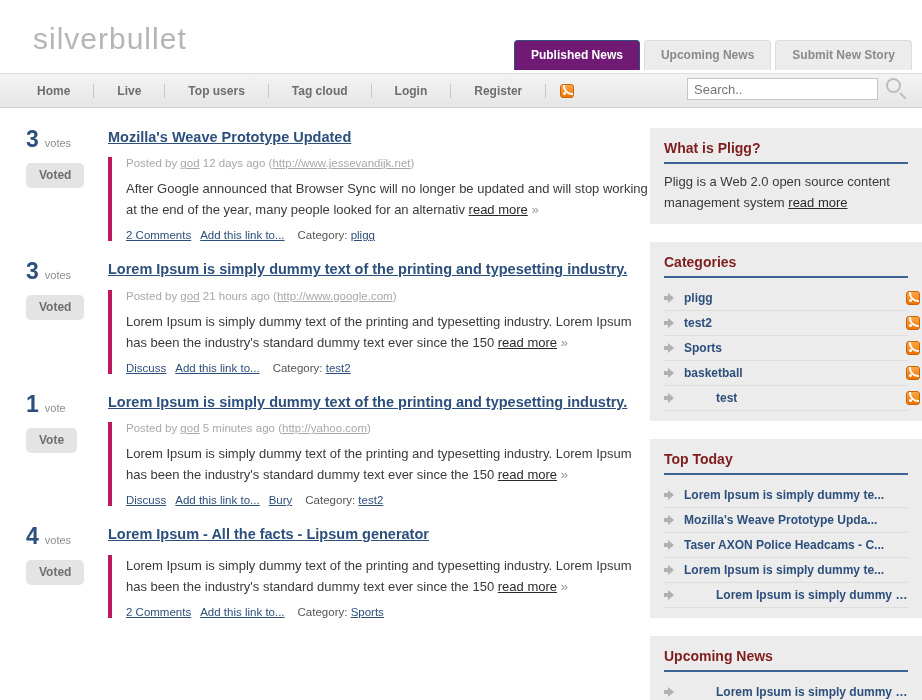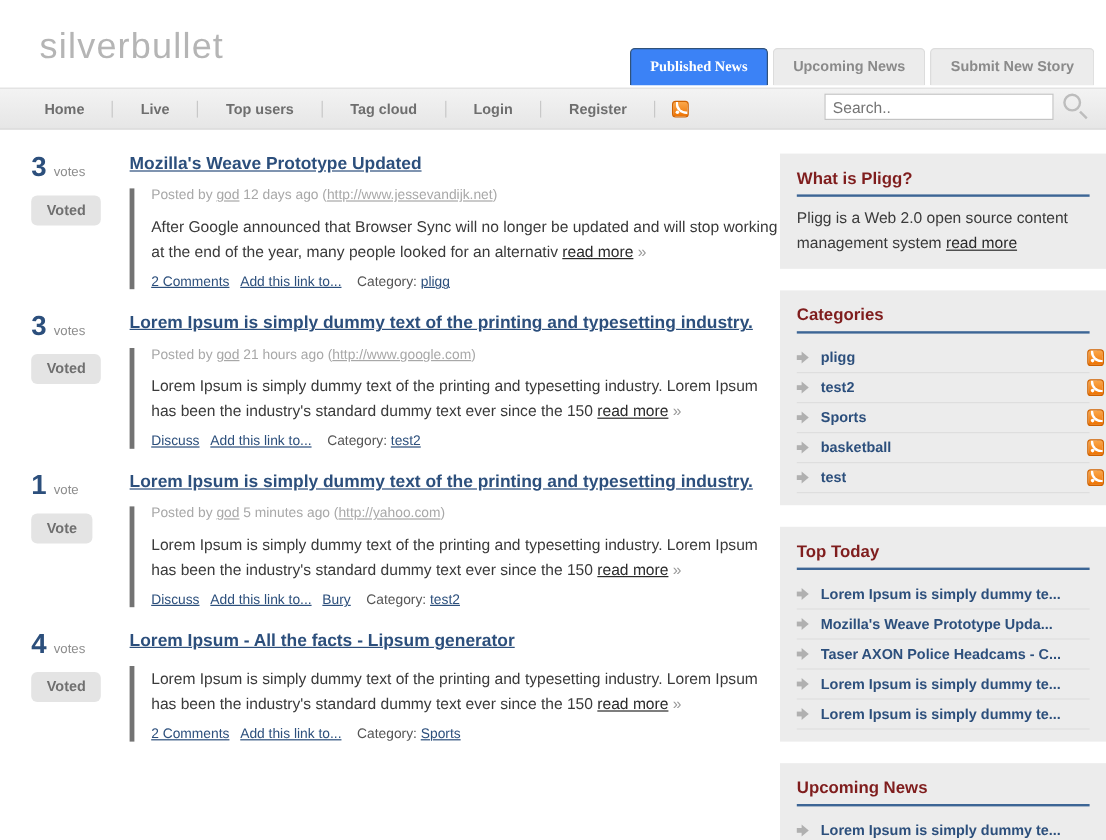--- a/index.html
+++ b/index.html
@@ -37,24 +37,23 @@
     padding: 7px 16px 8px 16px;
     border-radius: 4px 4px 0 0;
     color: #8a8a8a;
     background: #ececec;
     border: 1px solid #dcdcdc;
     border-bottom: none;
     cursor: pointer;
     white-space: nowrap;
   }
   .top-tab.active {
-    background: #3b82f6;
+    background: #701a75;
     color: #ffffff;
     border-color: #30527a;
-    font-family: Liberation Serif, serif;
   }
 
   #navbar {
     position: absolute;
     left: 0; right: 0; top: 73px;
     height: 35px;
     background: linear-gradient(to bottom, #f3f3f3 0%, #e6e6e6 100%);
     border-top: 1px solid #dcdcdc;
     border-bottom: 1px solid #cfcfcf;
     display: flex;
@@ -257,21 +256,21 @@
     font-size: 14.5px;
     font-weight: bold;
     color: #2c4f7c;
     text-decoration: underline;
     display: inline-block;
     margin-bottom: 11px;
     cursor: pointer;
     line-height: 1.2;
   }
   .story-inner {
-    border-left: 4px solid #737373;
+    border-left: 4px solid #be185d;
     padding-left: 14px;
   }
   .story-meta {
     font-size: 11.5px;
     color: #a8a8a8;
     margin-bottom: 9px;
   }
   .story-meta a {
     color: #a8a8a8;
     text-decoration: underline;
@@ -336,21 +335,21 @@
     text-decoration: underline;
     cursor: pointer;
   }
   .side-row {
     display: flex;
     align-items: center;
     border-bottom: 1px solid #dedede;
     padding: 5px 0 5px 0;
     position: relative;
   }
-  .side-row:last-child { border-bottom: 1px solid #dedede; }
+  .side-row:last-child { border-bottom: 1px solid #dedede; gap: 32px; }
   .side-arrow {
     display: inline-block;
     width: 11px; height: 11px;
     margin-right: 9px;
     flex-shrink: 0;
     position: relative;
   }
   .side-arrow::before {
     content: "";
     position: absolute;

